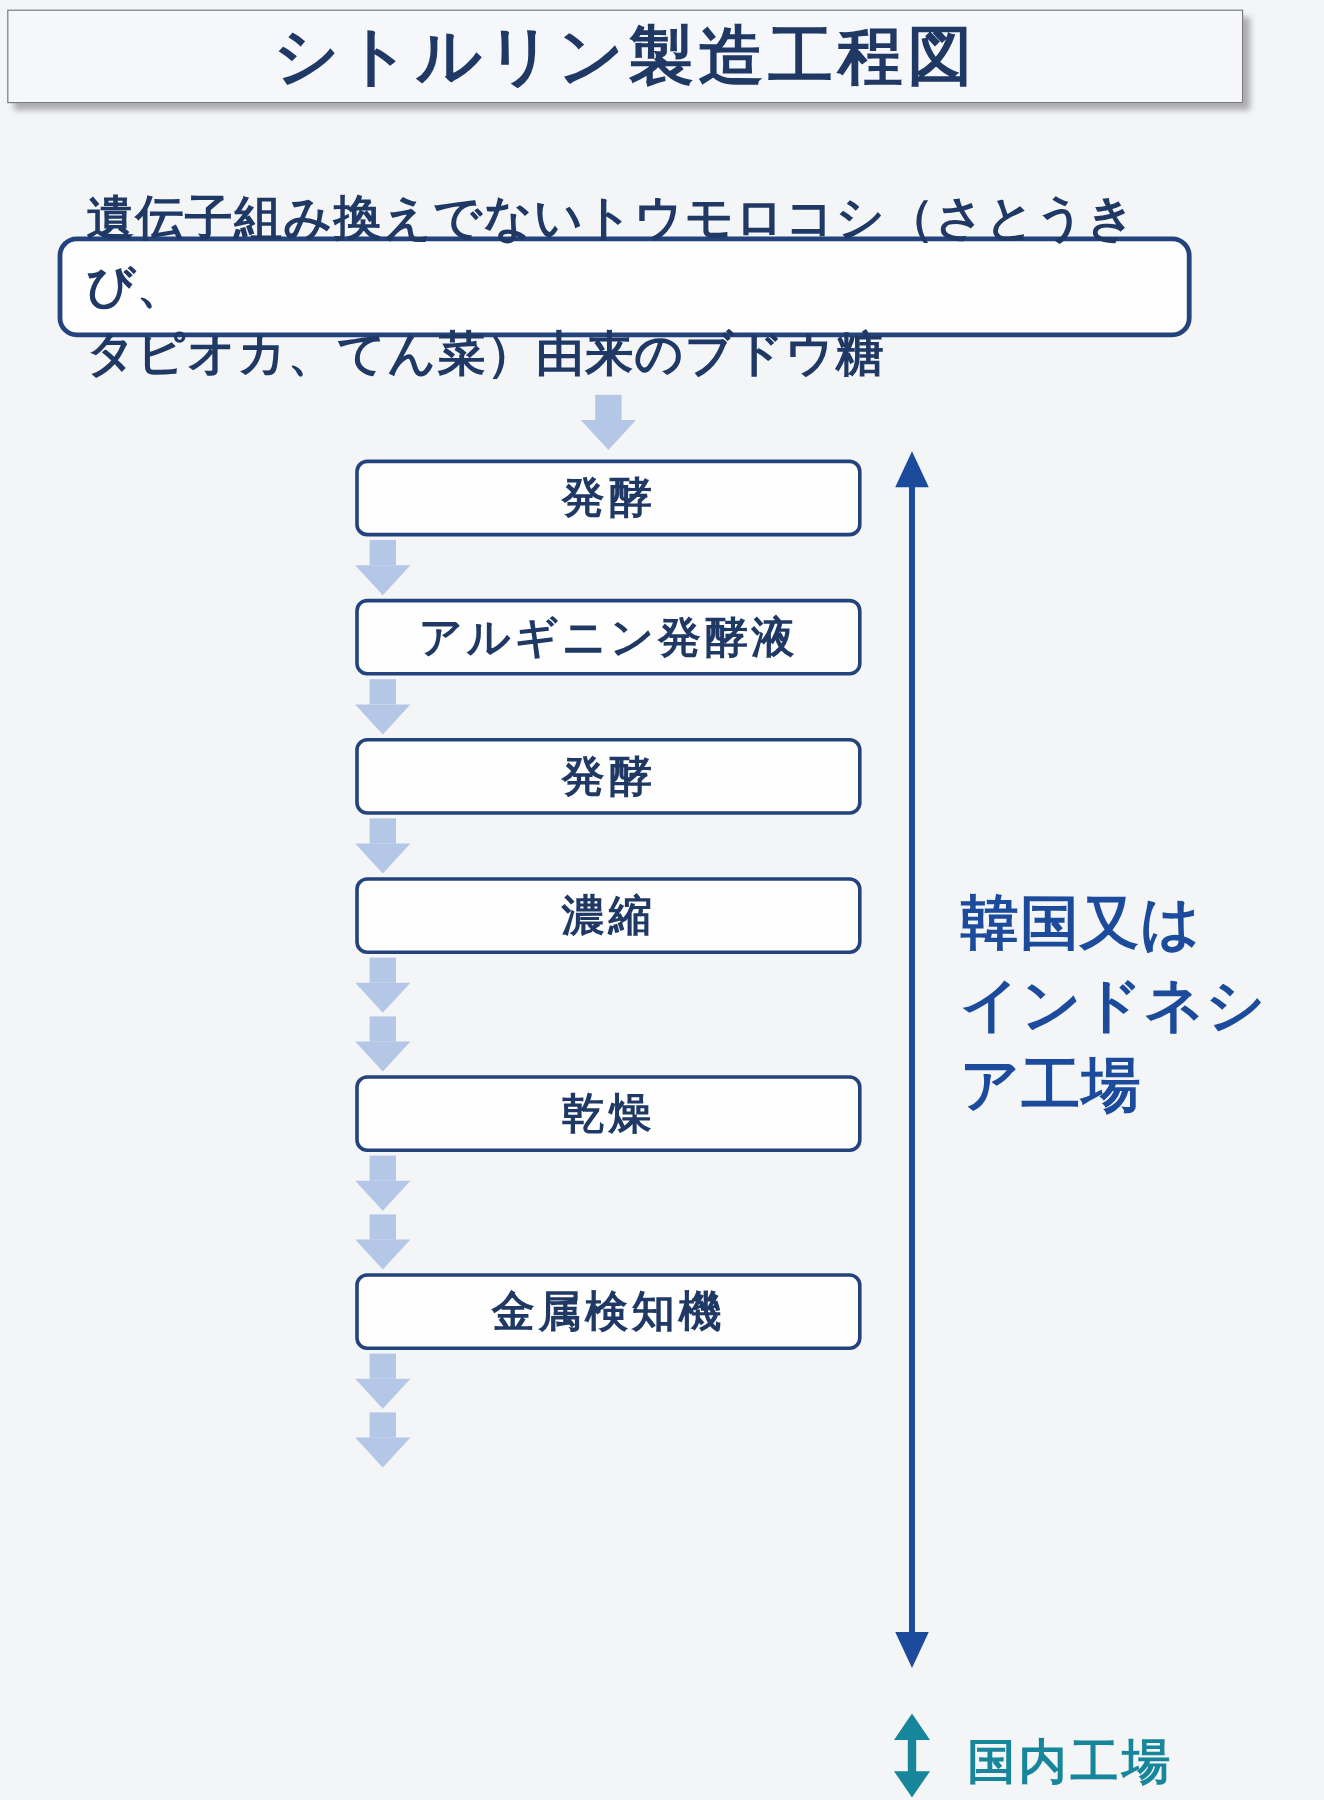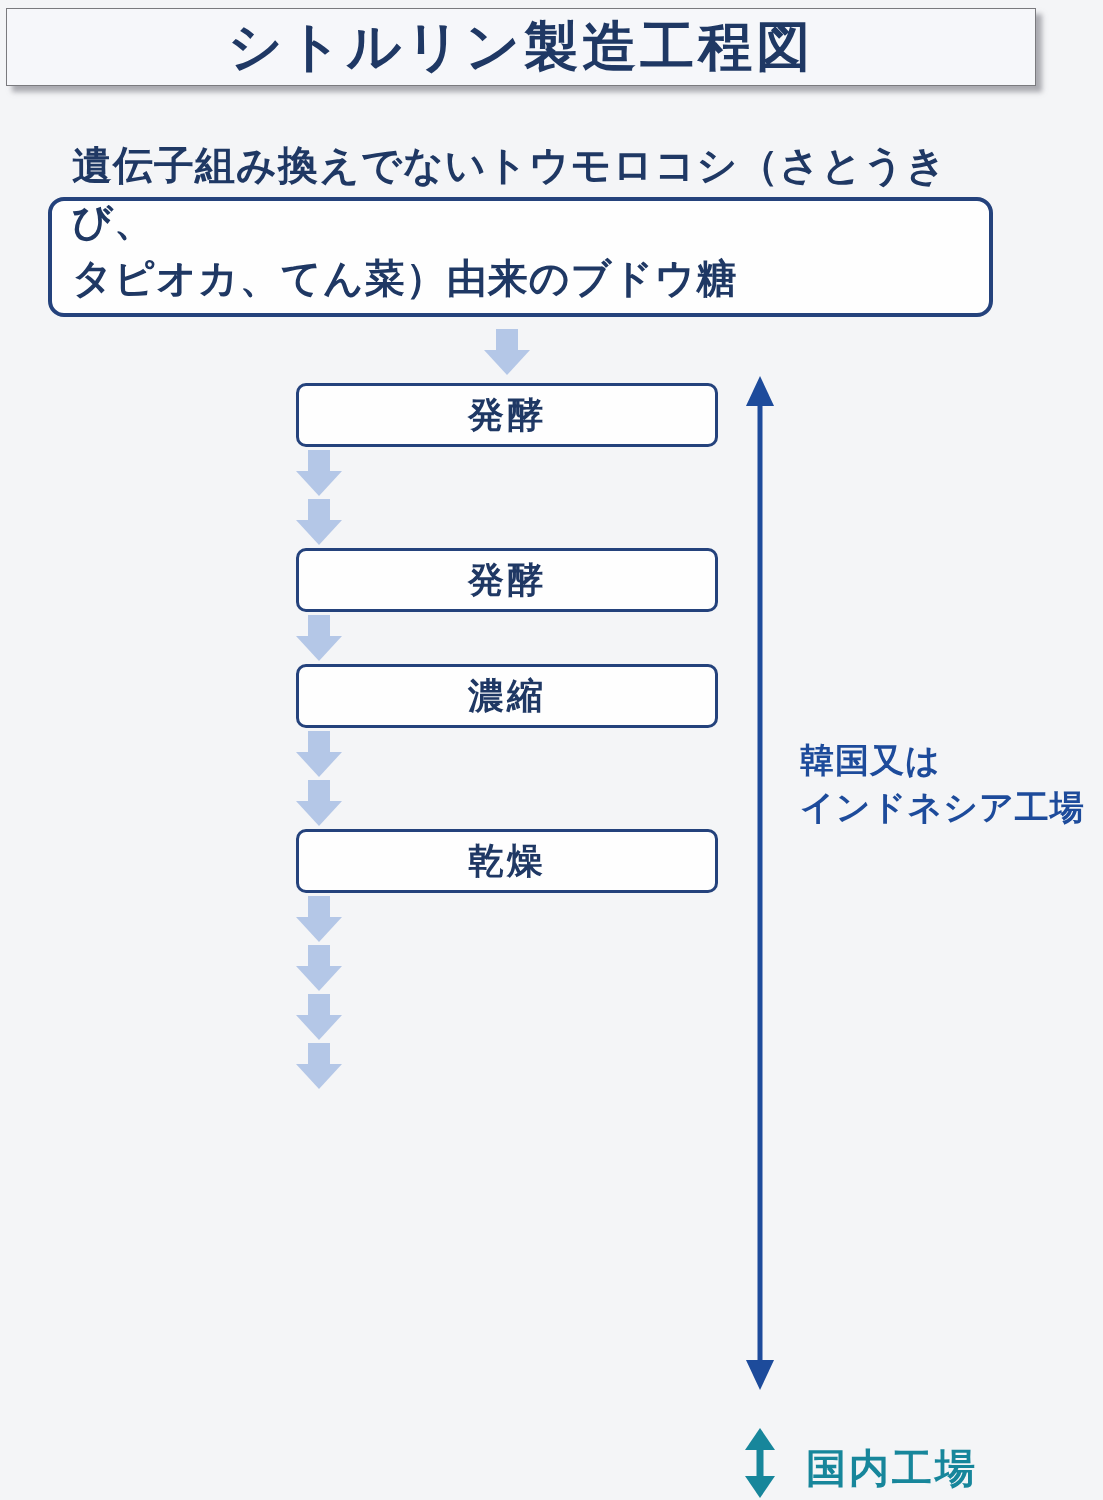--- a/index.html
+++ b/index.html
@@ -33,25 +33,25 @@
   .title-text {
     font-size: 54px; font-weight: bold;
     color: var(--navy-text);
     letter-spacing: 4px;
     white-space: nowrap;
   }
 
   
   .source-box {
     position: absolute; left: 48px; top: 197px;
-    width: 945px; height: 120px;
+    width: 945px; height: 84px;
     background: var(--box-fill);
     border: 4px solid var(--navy-border);
     border-radius: 16px;
-    display: flex; align-items: flex-end;
+    display: flex; align-items: center;
     padding: 6px 20px 6px 20px;
   }
   .source-text {
     font-size: 40px; font-weight: bold;
     color: var(--navy-text);
     line-height: 1.42;
     white-space: pre-line;
     letter-spacing: 1px;
   }
 
@@ -93,21 +93,21 @@
 
   
   .v-arrow { position: absolute; }
   .v-arrow svg { display: block; }
   .overseas-arrow { left: 737px; top: 376px; color: var(--overseas-blue); }
   .domestic-arrow { left: 742px; top: 1428px; color: var(--domestic-teal); }
 
   
   .overseas-label {
     position: absolute; left: 800px; top: 737px;
-    font-size: 34px; font-weight: bold;
+    font-size: 49px; font-weight: bold;
     color: var(--overseas-blue);
     line-height: 1.38;
     white-space: pre-line;
     letter-spacing: 1px;
   }
   .domestic-label {
     position: absolute; left: 806px; top: 1441px;
     font-size: 40px; font-weight: bold;
     color: var(--domestic-teal);
     letter-spacing: 3px;
@@ -137,20 +137,23 @@
   <div class="flow-column" id="flow-column">
     <div class="flow-box">
       <span class="step-label">発酵</span>
     </div>
 
     <div class="block-arrow">
       <div class="shaft"></div>
       <div class="head"></div>
     </div>
 
+    <div class="flow-box">
+      <span class="step-label">アルギニン発酵液</span>
+    </div>
 
     <div class="block-arrow">
       <div class="shaft"></div>
       <div class="head"></div>
     </div>
 
     <div class="flow-box">
       <span class="step-label">発酵</span>
     </div>
 
@@ -182,20 +185,23 @@
       <div class="shaft"></div>
       <div class="head"></div>
     </div>
 
 
     <div class="block-arrow">
       <div class="shaft"></div>
       <div class="head"></div>
     </div>
 
+    <div class="flow-box">
+      <span class="step-label">金属検知機</span>
+    </div>
 
     <div class="block-arrow">
       <div class="shaft"></div>
       <div class="head"></div>
     </div>
 
 
     <div class="block-arrow">
       <div class="shaft"></div>
       <div class="head"></div>

